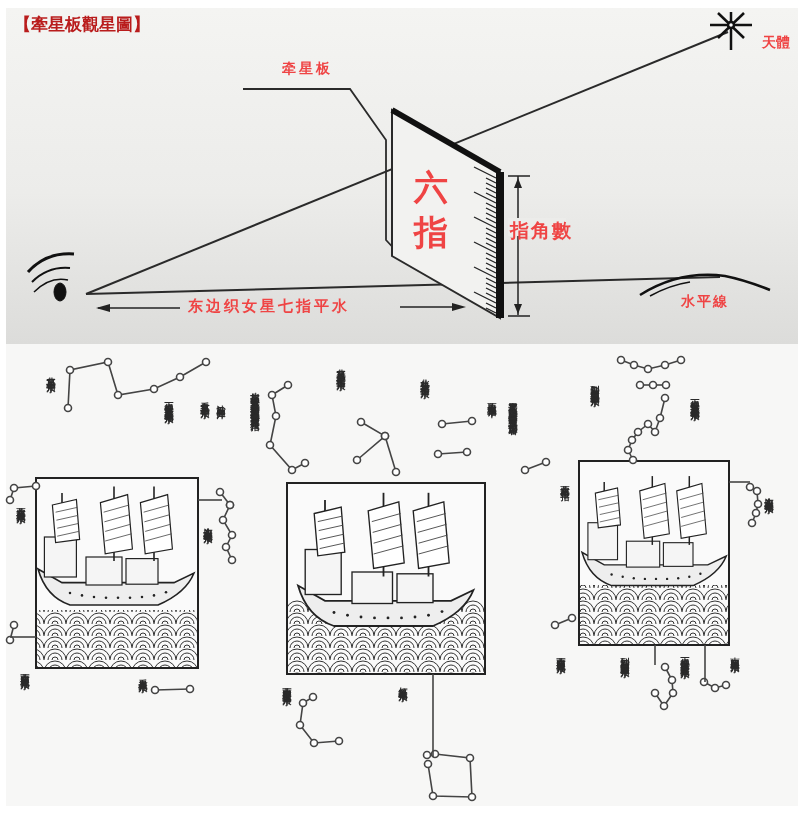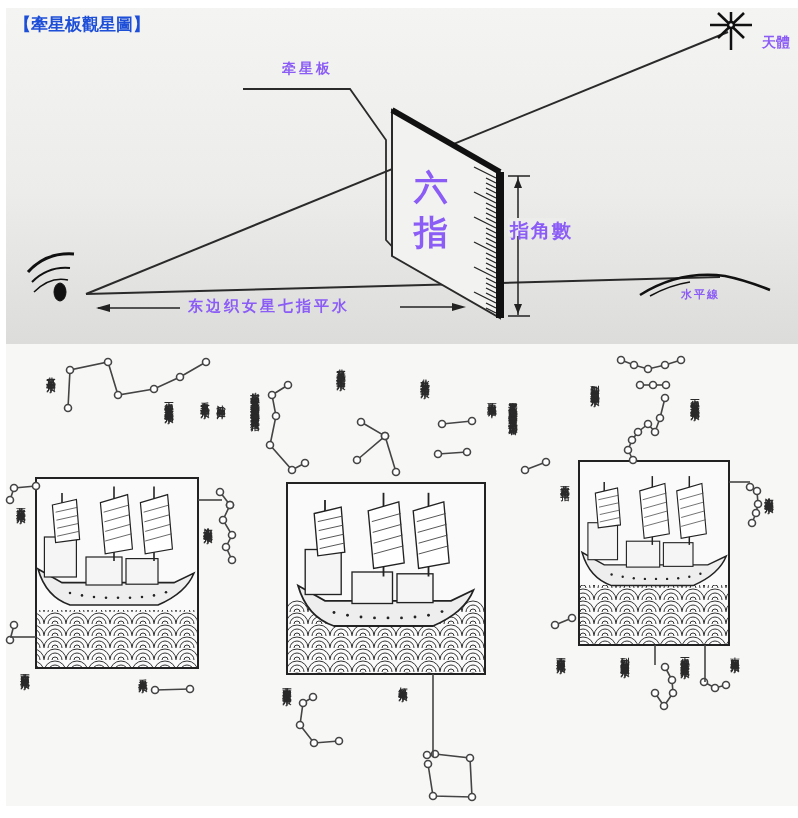--- a/index.html
+++ b/index.html
@@ -1,20 +1,20 @@
 <!DOCTYPE html>
 <html><head>
 <meta charset="utf-8">
 <style>
   html,body{margin:0;padding:0;background:#ffffff;}
   body{width:798px;height:818px;position:relative;overflow:hidden;font-family:"DejaVu Serif",serif;}
   #top-panel{position:absolute;left:6px;top:8px;width:792px;height:336px;
     background:linear-gradient(180deg,#f4f4f2 0%,#ececea 55%,#dcdcda 100%);}
   #bottom-panel{position:absolute;left:6px;top:344px;width:792px;height:462px;background:#f7f7f6;}
-  .lbl{position:absolute;color:#8b5cf6;font-weight:bold;white-space:nowrap;}
+  .lbl{position:absolute;color:#ef4444;font-weight:bold;white-space:nowrap;}
   .vtext{position:absolute;writing-mode:vertical-rl;text-orientation:upright;color:#2a2a2a;
     font-size:9px;line-height:10px;letter-spacing:1px;font-weight:bold;font-family:"DejaVu Sans",sans-serif;}
   svg{position:absolute;left:0;top:0;}
 </style>
 </head>
 <body>
 
 <div id="top-panel"></div>
 <div id="bottom-panel"></div>
 
@@ -85,27 +85,27 @@
 
   <g stroke="#111" stroke-width="2.5">
     <line x1="731" y1="12" x2="731" y2="50"></line>
     <line x1="710" y1="25" x2="752" y2="25"></line>
     <line x1="718" y1="13" x2="744" y2="38"></line>
     <line x1="744" y1="13" x2="718" y2="38"></line>
     <circle cx="731" cy="25" r="3" fill="#fff"></circle>
   </g>
 </svg>
 
-<div class="lbl" style="left:14px;top:13px;font-size:17px;color:#1d4ed8;">【牽星板觀星圖】</div>
+<div class="lbl" style="left:14px;top:13px;font-size:17px;color:#b91c1c;">【牽星板觀星圖】</div>
 <div class="lbl" style="left:282px;top:60px;font-size:14px;letter-spacing:3px;">牵星板</div>
 <div class="lbl" style="left:762px;top:34px;font-size:14px;">天體</div>
 <div class="lbl" style="left:414px;top:165px;font-size:34px;font-family:'DejaVu Sans',sans-serif;">六</div>
 <div class="lbl" style="left:414px;top:210px;font-size:34px;font-family:'DejaVu Sans',sans-serif;">指</div>
 <div class="lbl" style="left:510px;top:218px;font-size:19px;letter-spacing:2px;">指角數</div>
-<div class="lbl" style="left:681px;top:287px;font-size:11px;letter-spacing:2px;">水平線</div>
+<div class="lbl" style="left:681px;top:293px;font-size:14px;letter-spacing:2px;">水平線</div>
 <div class="lbl" style="left:188px;top:297px;font-size:15px;letter-spacing:3px;">东边织女星七指平水</div>
 
 <svg width="798" height="818">
   <defs>
     <pattern id="waves" width="22" height="12" patternUnits="userSpaceOnUse">
       <path d="M0 12 A11 11 0 0 1 22 12" fill="none" stroke="#333" stroke-width="1"></path>
       <path d="M4 12 A7 7 0 0 1 18 12" fill="none" stroke="#333" stroke-width="1"></path>
       <path d="M8 12 A3 3 0 0 1 14 12" fill="none" stroke="#333" stroke-width="1"></path>
     </pattern>
     <g id="ship">

